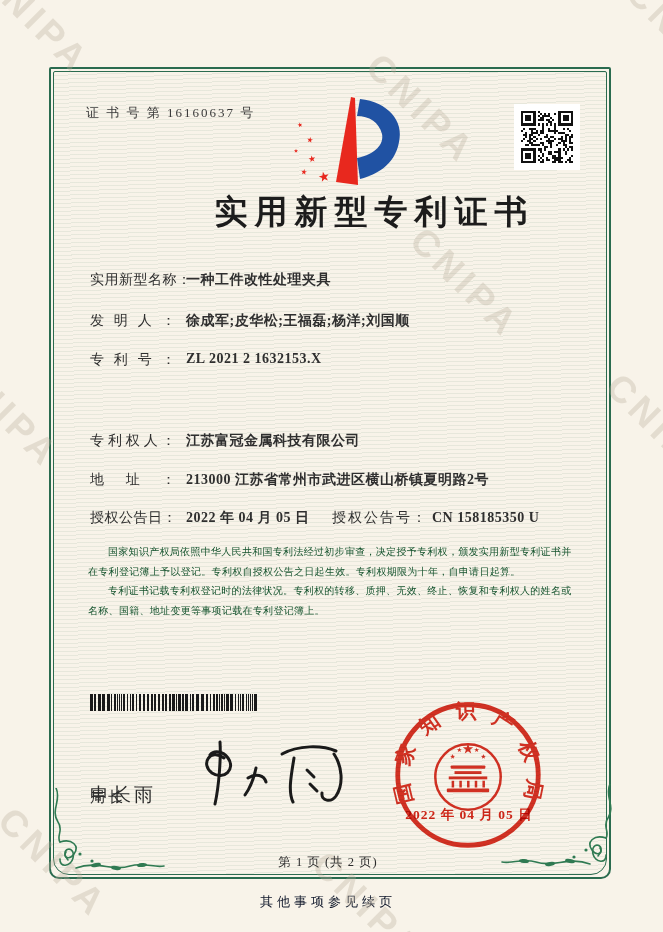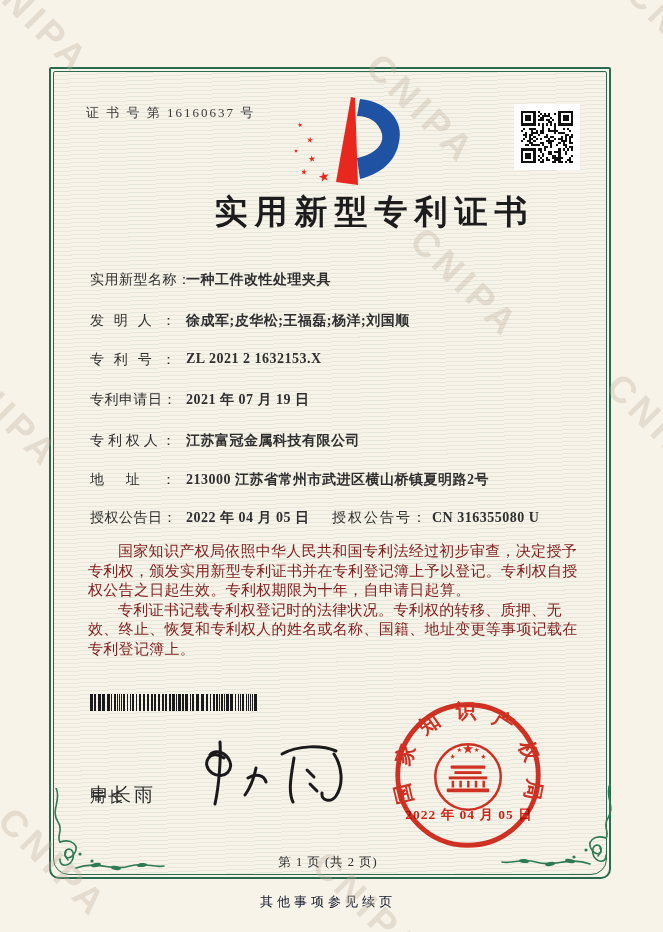--- a/index.html
+++ b/index.html
@@ -19,21 +19,21 @@
   .logo{position:absolute;left:288px;top:95px;width:118px;height:93px;}
   .qr{position:absolute;left:514px;top:104px;width:66px;height:66px;background:#fff;
       display:flex;align-items:center;justify-content:center;}
   .qr svg{width:52px;height:52px;}
   .title{position:absolute;left:49px;top:190px;width:644px;text-align:center;
          font-size:33px;font-weight:700;letter-spacing:7px;color:#1c1c1c;text-indent:7px;}
   .frow{position:absolute;left:90px;font-size:14px;letter-spacing:.5px;color:#2f2f2f;white-space:nowrap;}
   .flabel{display:inline-block;width:86px;text-align:justify;text-align-last:justify;vertical-align:top;}
   .fvalue{margin-left:10px;font-weight:bold;}
   .paras{position:absolute;left:88px;top:542px;width:492px;}
-  .paras p{margin:0;text-indent:2em;font-size:15px;line-height:19.5px;letter-spacing:.3px;color:#7f1d1d;}
+  .paras p{margin:0;text-indent:2em;font-size:10px;line-height:19.5px;letter-spacing:.3px;color:#14532d;}
   .barcode{position:absolute;left:90px;top:694px;}
   .director-role{position:absolute;left:90px;top:788px;font-size:15px;letter-spacing:3px;}
   .director-name{position:absolute;left:90px;top:782px;font-size:19px;letter-spacing:3px;}
   .signature{position:absolute;left:190px;top:738px;}
   .seal{position:absolute;left:391px;top:698px;width:154px;height:154px;z-index:3;
         mix-blend-mode:multiply;opacity:.95;}
   .seal-date{position:absolute;left:383px;top:806px;width:172px;text-align:center;z-index:4;
         color:#d6281a;font-size:13.5px;font-weight:700;letter-spacing:1px;mix-blend-mode:multiply;}
   .page-no{position:absolute;left:49px;top:854px;width:558px;text-align:center;font-size:12.5px;letter-spacing:1px;}
   .footer-note{position:absolute;left:49px;top:893px;width:558px;text-align:center;
@@ -291,34 +291,31 @@
 
     <div class="frow" style="top:271px">
       <span class="flabel">实用新型名称：</span><span class="fvalue">一种工件改性处理夹具</span>
     </div>
     <div class="frow" style="top:312px">
       <span class="flabel">发明人：</span><span class="fvalue">徐成军;皮华松;王福磊;杨洋;刘国顺</span>
     </div>
     <div class="frow" style="top:351px">
       <span class="flabel">专利号：</span><span class="fvalue">ZL 2021 2 1632153.X</span>
     </div>
-    <div class="frow" style="top:391px">
-      <span class="flabel">专利申请日：</span><span class="fvalue">2021 年 07 月 19 日</span>
-    </div>
     <div class="frow" style="top:432px">
       <span class="flabel">专利权人：</span><span class="fvalue">江苏富冠金属科技有限公司</span>
     </div>
     <div class="frow" style="top:471px">
       <span class="flabel">地址：</span><span class="fvalue">213000 江苏省常州市武进区横山桥镇夏明路2号</span>
     </div>
     <div class="frow" style="top:509px">
       <span class="flabel">授权公告日：</span><span class="fvalue">2022 年 04 月 05 日</span>
     </div>
     <div class="frow" style="top:509px;left:332px">
-      <span style="letter-spacing:2px">授权公告号：</span><span class="fvalue" style="margin-left:4px">CN 316355080 U</span>
+      <span style="letter-spacing:2px">授权公告号：</span><span class="fvalue" style="margin-left:4px">CN 158185350 U</span>
     </div>
 
     <div class="paras">
       <p>国家知识产权局依照中华人民共和国专利法经过初步审查，决定授予专利权，颁发实用新型专利证书并在专利登记簿上予以登记。专利权自授权公告之日起生效。专利权期限为十年，自申请日起算。</p>
       <p>专利证书记载专利权登记时的法律状况。专利权的转移、质押、无效、终止、恢复和专利权人的姓名或名称、国籍、地址变更等事项记载在专利登记簿上。</p>
     </div>
 
     <svg class="barcode" width="174" height="17" fill="#1a1a1a">
         <rect x="0" y="0" width="3" height="17"></rect>
         <rect x="4" y="0" width="2" height="17"></rect>

